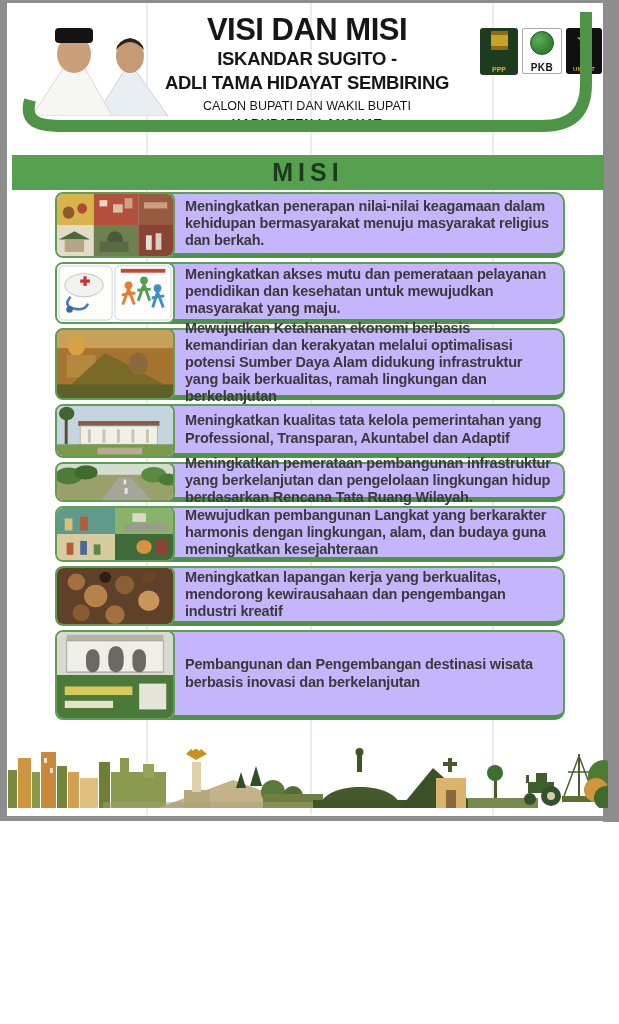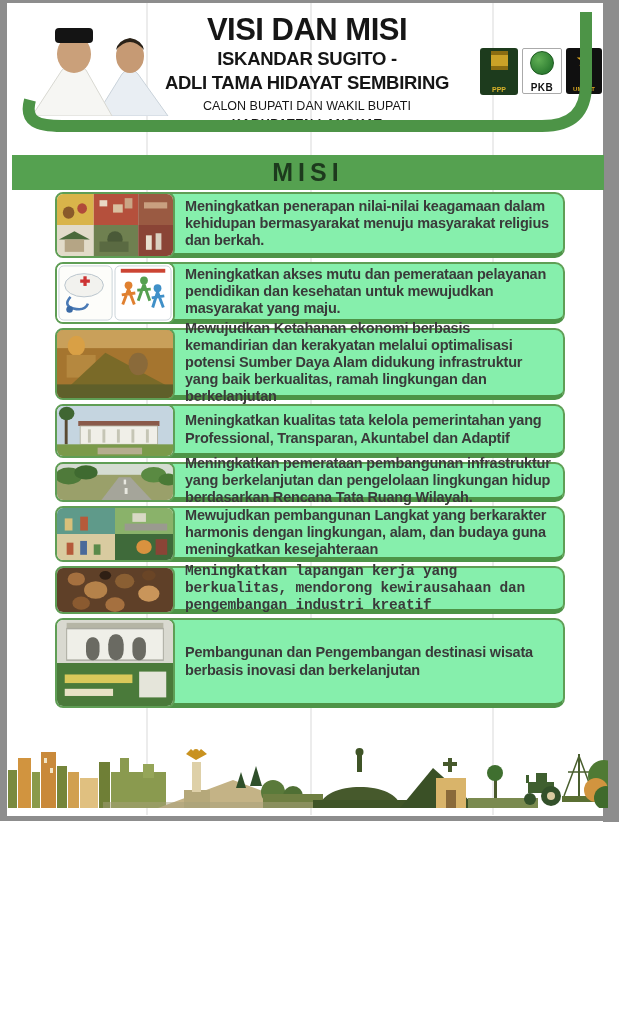--- a/index.html
+++ b/index.html
@@ -13,21 +13,21 @@
   .edge.bottomline{left:0;top:816px;width:619px;height:5px;}
   .scanline{position:absolute;top:3px;height:812px;width:2px;background:rgba(150,150,150,0.18);}
 
   
   .header-title-block{position:absolute;left:147px;top:14px;width:320px;text-align:center;color:#161616;}
   .h-title{font-size:31px;font-weight:bold;letter-spacing:-0.5px;line-height:1.0;}
   .h-name{font-size:18.5px;font-weight:bold;line-height:1.15;margin-top:3px;letter-spacing:-0.3px;}
   .h-role{font-size:12.5px;font-weight:normal;margin-top:5px;}
   .h-region{font-size:12.5px;font-weight:bold;margin-top:4px;letter-spacing:0.6px;}
   .photos{position:absolute;left:24px;top:12px;width:152px;height:104px;}
-  .logos{position:absolute;left:480px;top:48px;display:flex;gap:4px;align-items:flex-start;}
+  .logos{position:absolute;left:480px;top:28px;display:flex;gap:4px;align-items:flex-start;}
   .logo{display:flex;flex-direction:column;align-items:center;justify-content:space-between;}
   .logo.ppp{width:38px;height:42px;background:#1d3b1d;border-radius:3px;padding:3px 0 2px;}
   .kaaba{width:17px;height:15px;background:#caa227;border-bottom:4px solid #8a6d12;box-shadow:inset 0 4px 0 #8a6d12;}
   .logo.ppp .lbl{color:#d9b22a;font-size:7px;font-weight:bold;}
   .logo.pkb{width:38px;height:42px;background:#ffffff;border:1px solid #aaa;border-radius:2px;padding:2px 0 0;}
   .globe{width:22px;height:22px;border-radius:50%;background:radial-gradient(circle at 35% 35%,#5fae53,#2e7d32 70%);border:1px solid #1d5a20;}
   .logo.pkb .lbl{color:#111;font-size:10px;font-weight:bold;letter-spacing:0.5px;}
   .logo.ummat{width:36px;height:42px;background:#101010;border-radius:3px;padding:2px 0 2px;}
   .star{color:#d9a520;font-size:19px;line-height:20px;}
   .logo.ummat .lbl{color:#d9a520;font-size:6px;font-weight:bold;}
@@ -35,22 +35,22 @@
 
   
   .misi-banner{position:absolute;left:12px;top:143px;width:592px;height:35px;background:#55a150;
                display:flex;align-items:center;justify-content:center;margin-top:12px;}
   .misi-banner span{font-size:25px;font-weight:bold;letter-spacing:5px;color:#1d3a1d;}
 
   
   .mission-list{position:absolute;left:55px;top:192px;width:510px;}
   .m-row{position:relative;margin-bottom:4px;}
   .r1{height:66px;}.r2{height:62px;}.r3{height:72px;}.r4{height:54px;}
-  .r5{height:40px;padding-left:16px;}.r6{height:56px;}.r7{height:48px;font-family:Liberation Mono, monospace;}.r8{height:90px;}
-  .m-box{position:absolute;left:76px;right:0;top:0;bottom:0;background:#86efac;
+  .r5{height:40px;padding-left:16px;}.r6{height:56px;}.r7{height:60px;}.r8{height:90px;}
+  .m-box{position:absolute;left:76px;right:0;top:0;bottom:0;background:#c4b5fd;
          border:2px solid #5f9e55;border-bottom:5px solid #4d9447;border-radius:10px;
          display:flex;align-items:center;padding:2px 8px 2px 52px;box-sizing:border-box;}
   .m-text{font-size:14.5px;font-weight:bold;color:#3a3a3a;line-height:1.18;letter-spacing:-0.2px;}
   .m-thumb{position:absolute;left:0;top:0;bottom:0;width:120px;border:2px solid #5f9e55;
            border-radius:8px;overflow:hidden;background:#fff;z-index:2;box-sizing:border-box;}
   .m-thumb svg{display:block;width:100%;height:100%;}
 
   .skyline{position:absolute;left:8px;top:742px;width:600px;height:66px;}
 </style>
 </head>

